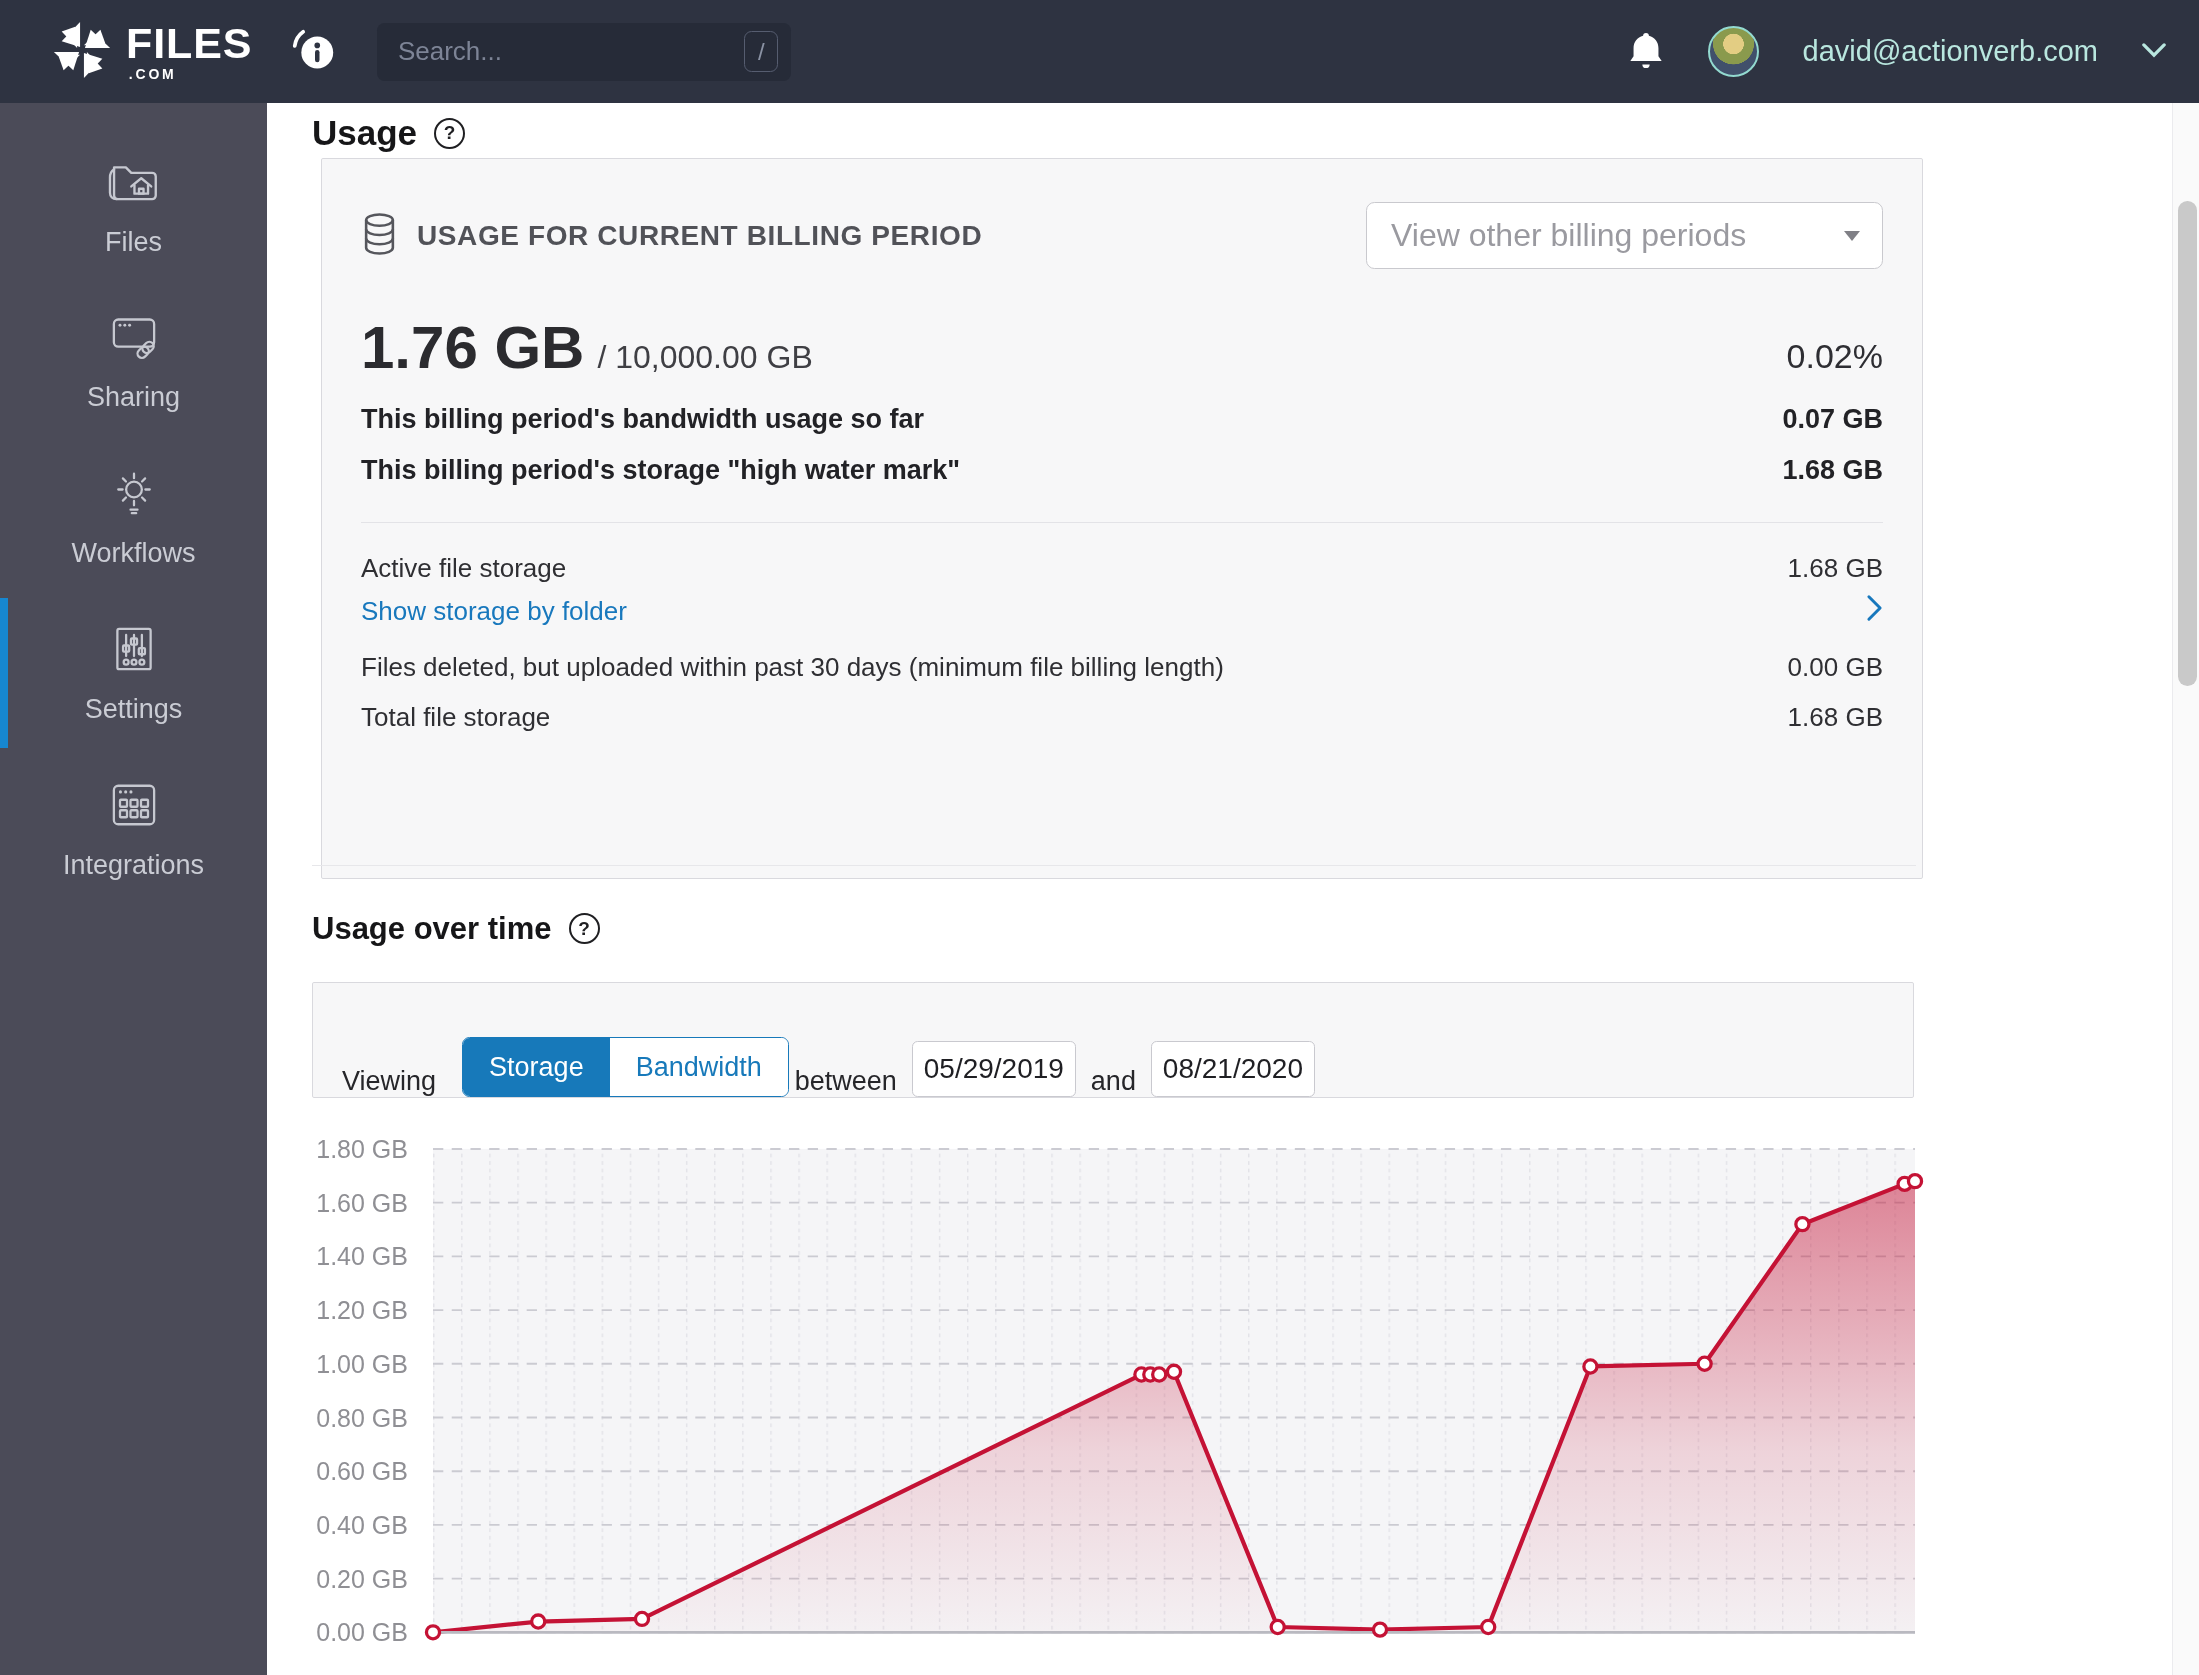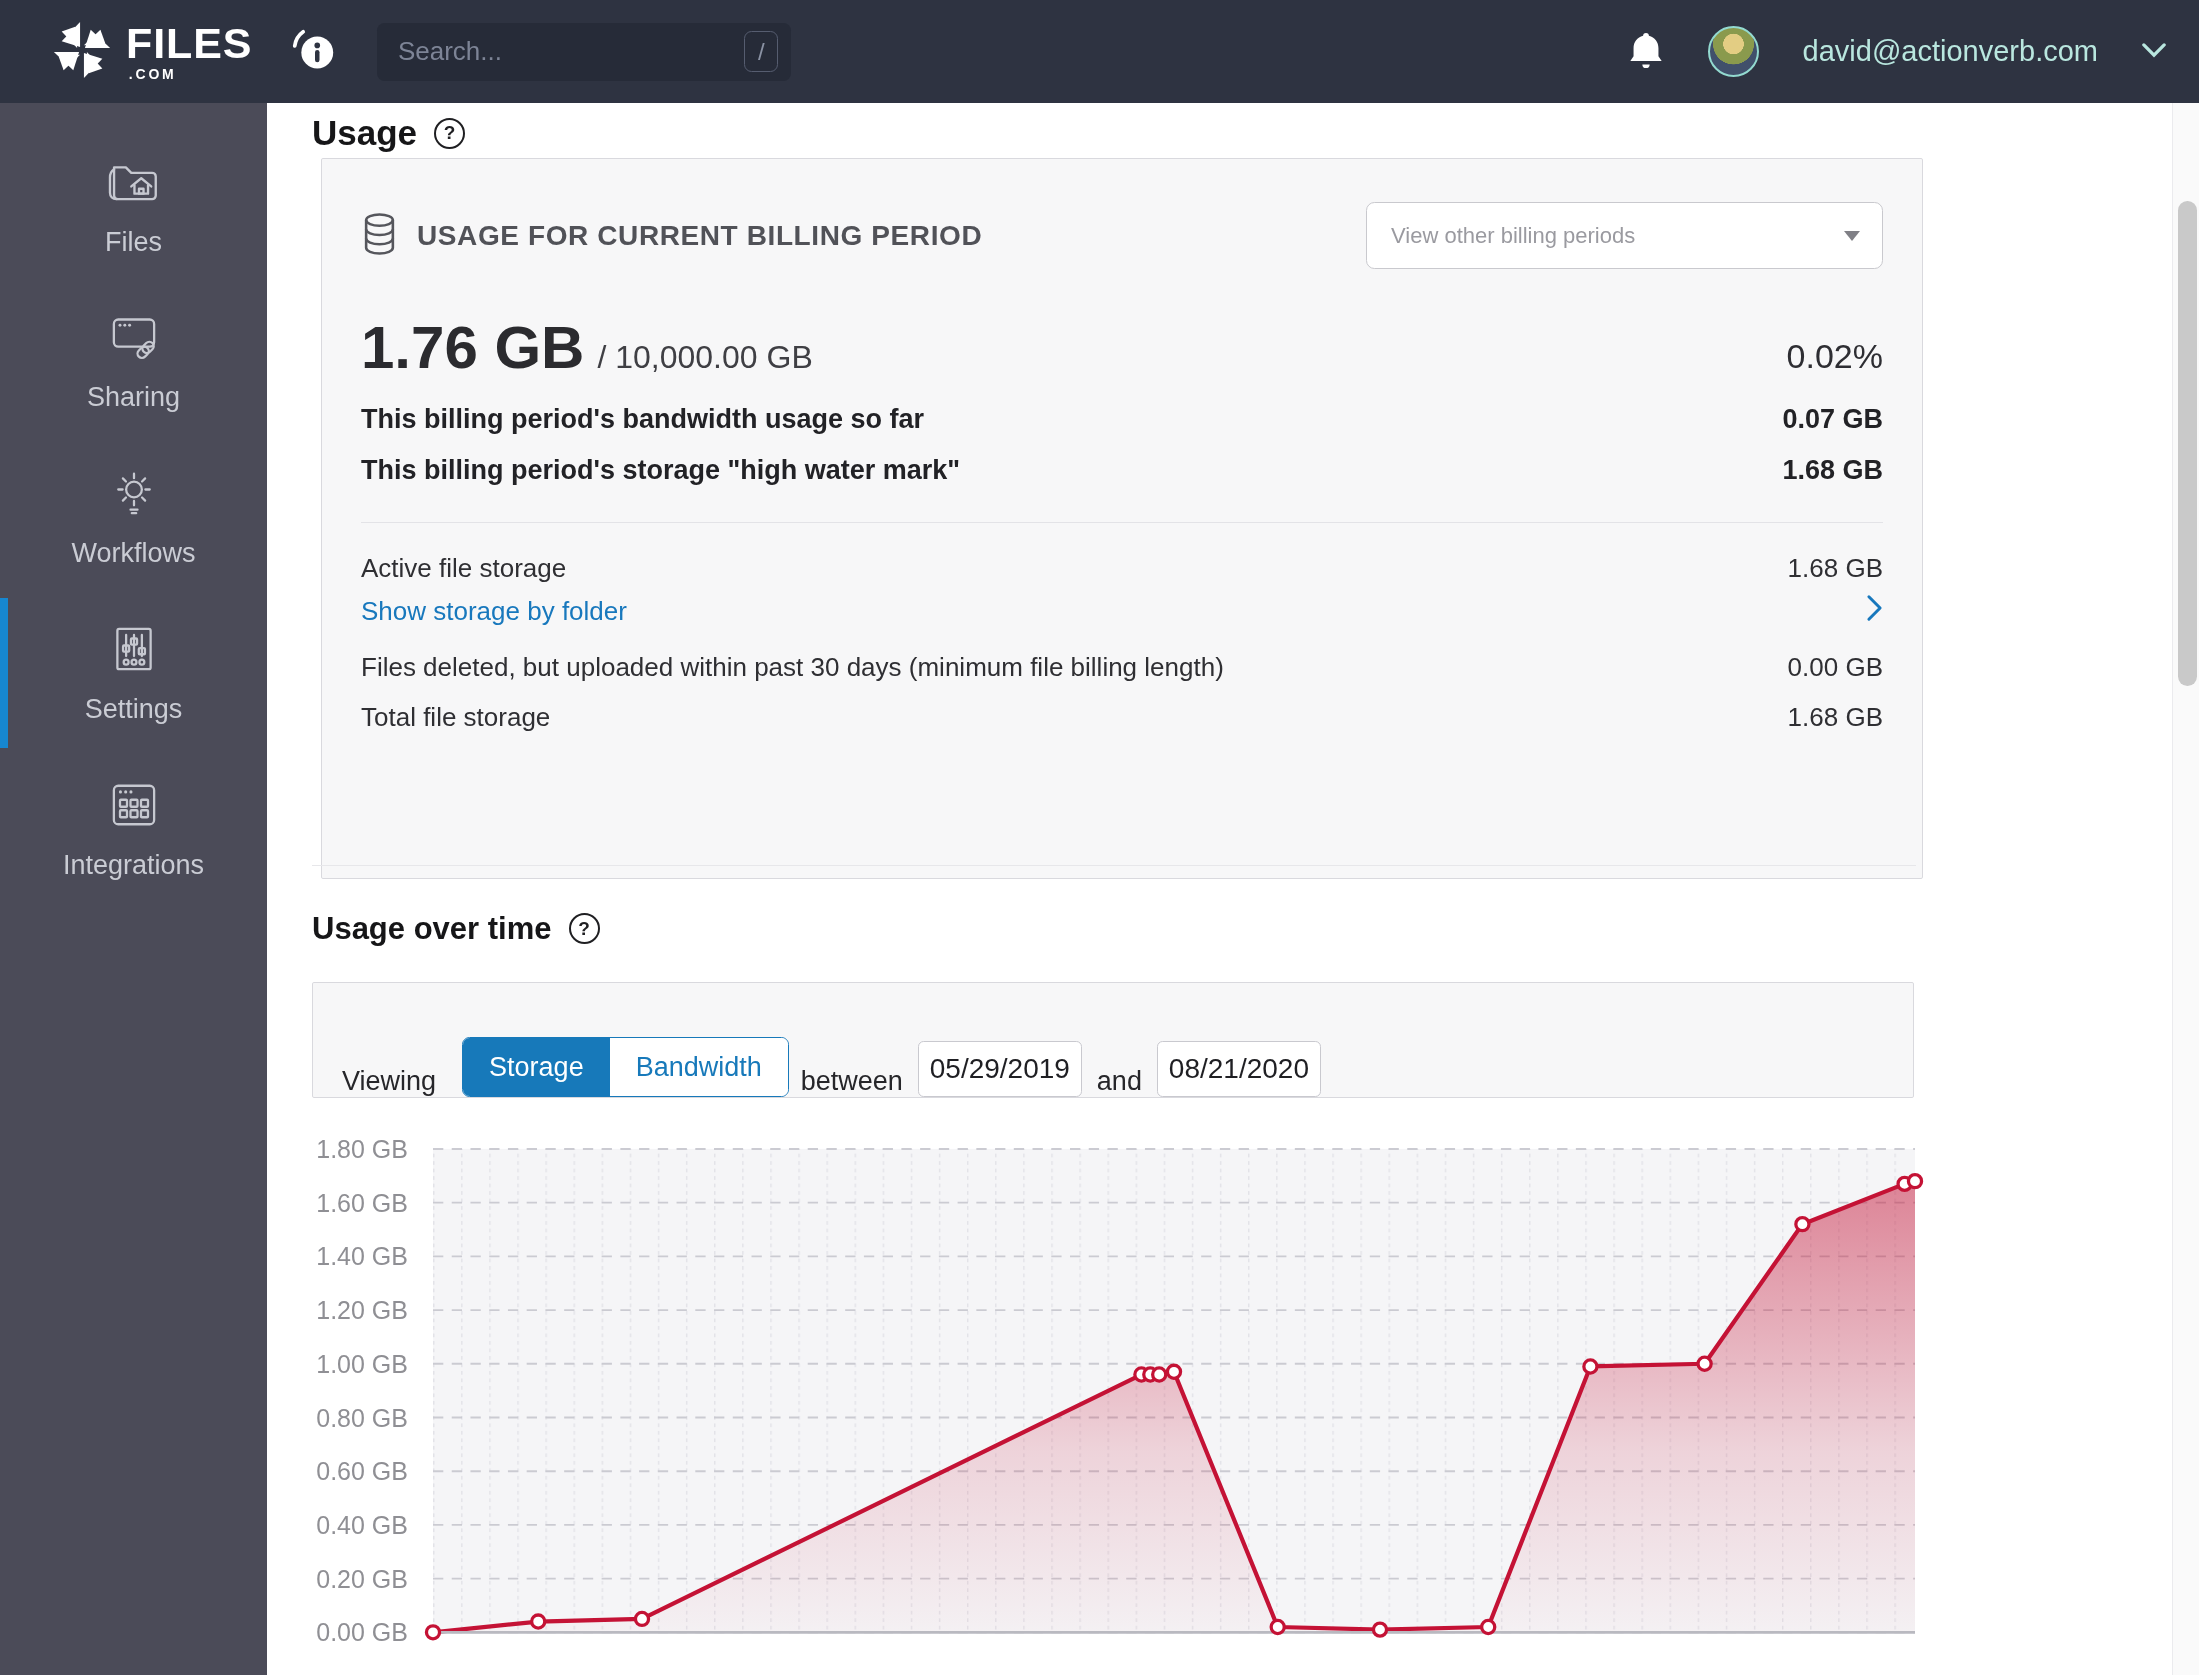--- a/index.html
+++ b/index.html
@@ -38,21 +38,21 @@
   .qmark { width:31px; height:31px; border:2.3px solid #1f1f22; border-radius:50%; display:flex; align-items:center; justify-content:center; font-size:19px; font-weight:700; color:#1f1f22; cursor:pointer; }
 
   .card { background:#f7f7f8; border:1.4px solid #d9d9de; border-radius:1.9px; }
   .usage-card { position:absolute; left:54px; top:55px; width:1602px; height:721px; }
 
   .card-head { position:absolute; top:41px; left:39px; right:39px; height:71px; display:flex; align-items:center; justify-content:space-between; }
   .card-title-wrap { display:flex; align-items:center; gap:19px; }
   .db-icon { fill:none; stroke:#55565c; stroke-width:2.5; }
   .card-title { font-size:28px; font-weight:700; color:#515258; letter-spacing:0.6px; }
   .select { width:517px; height:67px; background:#fff; border:1.9px solid #c9c9ce; border-radius:8.4px; display:flex; align-items:center; justify-content:space-between; padding:0 22.5px 0 24px; cursor:pointer; }
-  .select-value { color:#9a9aa0; font-size:22px; }
+  .select-value { color:#9a9aa0; font-size:32px; }
   .caret { width:0; height:0; border-left:8.4px solid transparent; border-right:8.4px solid transparent; border-top:10.3px solid #808086; }
 
   .big-row { position:absolute; top:141px; left:39px; right:39px; display:flex; align-items:baseline; }
   .big { font-size:60px; font-weight:800; color:#2b2b2f;margin-top:13px; }
   .quota { font-size:32px; color:#3f3f44; margin-left:13px; }
   .pct { margin-left:auto; font-size:34px; color:#2e2e33; }
 
   .row { position:absolute; left:39px; right:39px; display:flex; align-items:center; justify-content:space-between; font-size:26px; color:#2f2f33;gap:47px; }
   .row.bold { font-weight:700; color:#222226; font-size:27px; }
   .r-bw { top:245px; } .r-hw { top:296px; }
@@ -60,21 +60,21 @@
   .r-active { top:394px; } .r-link { top:435px; } .r-del { top:493px; } .r-total { top:543px; }
   .folder-link { color:#1878bd; text-decoration:none; cursor:pointer; }
 
   .section-divider { position:absolute; left:45px; top:762px; width:1604px; border:none; border-top:1.9px solid #e7e7ea; }
 
   .controls { position:absolute; left:45px; top:879px; width:1602px; height:116px; display:flex; align-items:flex-end; padding-left:29px; }
   .ctrl-label { font-size:27px; color:#26262a; }
   .segmented { display:flex; height:60px; border:1.9px solid #1779ba; border-radius:7.5px; overflow:hidden; margin-left:26px; }
   .seg { border:none; font-family:"Liberation Sans", sans-serif; font-size:27px; padding:0 26px; background:#fff; color:#1779ba; cursor:pointer; }
   .seg.active { background:#1779ba; color:#fff; }
-  .lbl-between { margin-left:12px; } .lbl-and { margin-left:15px; }
+  .lbl-between { margin-left:6px; } .lbl-and { margin-left:15px; }
   .date-input { width:164px; height:56px; background:#fff; border:1.9px solid #c9c9cf; border-radius:5.6px; display:flex; align-items:center; justify-content:center; margin-left:15px; cursor:text; }
   .date-input span { font-size:28px; color:#1f1f23; }
 
   .chart { position:absolute; left:45px; top:1031px; width:1604px; height:551px; }
   #chart-ylabels { position:absolute; left:0; top:0; width:121px; height:100%; }
   .ytick { position:absolute; right:25px; transform:translateY(-50%); font-size:25px; color:#8f8f94; white-space:nowrap; }
   #chart-svg { position:absolute; left:121px; top:13px; overflow:visible; }
 
   .scrollbar { position:absolute; right:0; top:103px; bottom:0; width:28px; background:#fafafa; border-left:0.9px solid #ebebee; }
   .scroll-thumb { position:absolute; top:98px; left:4.7px; width:19px; height:485px; background:#c9c9c9; border-radius:9.4px; }

